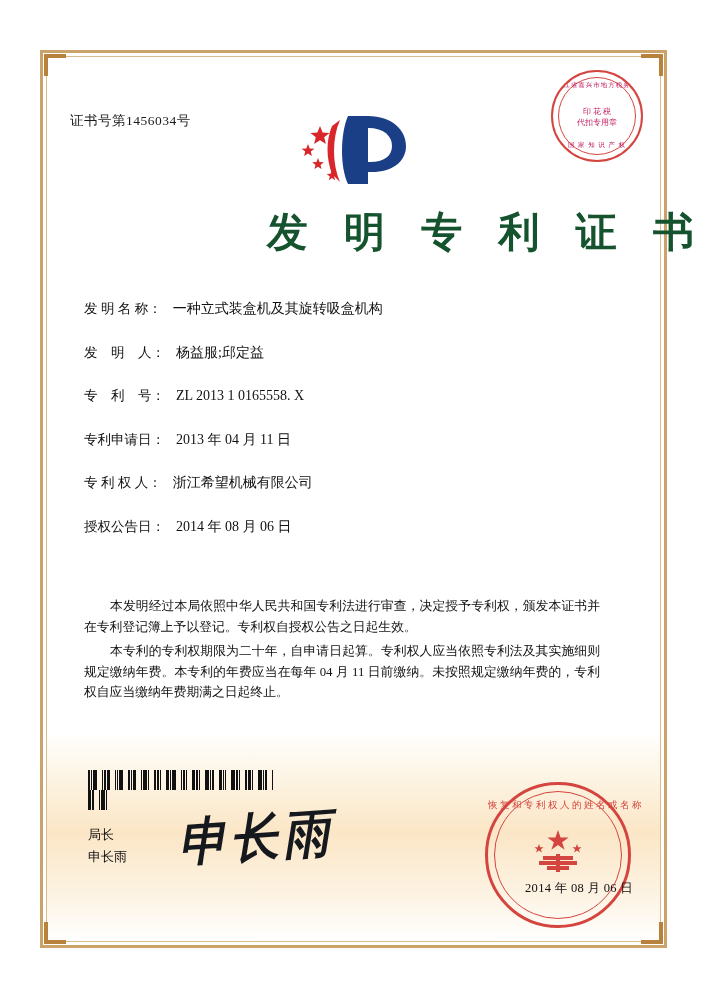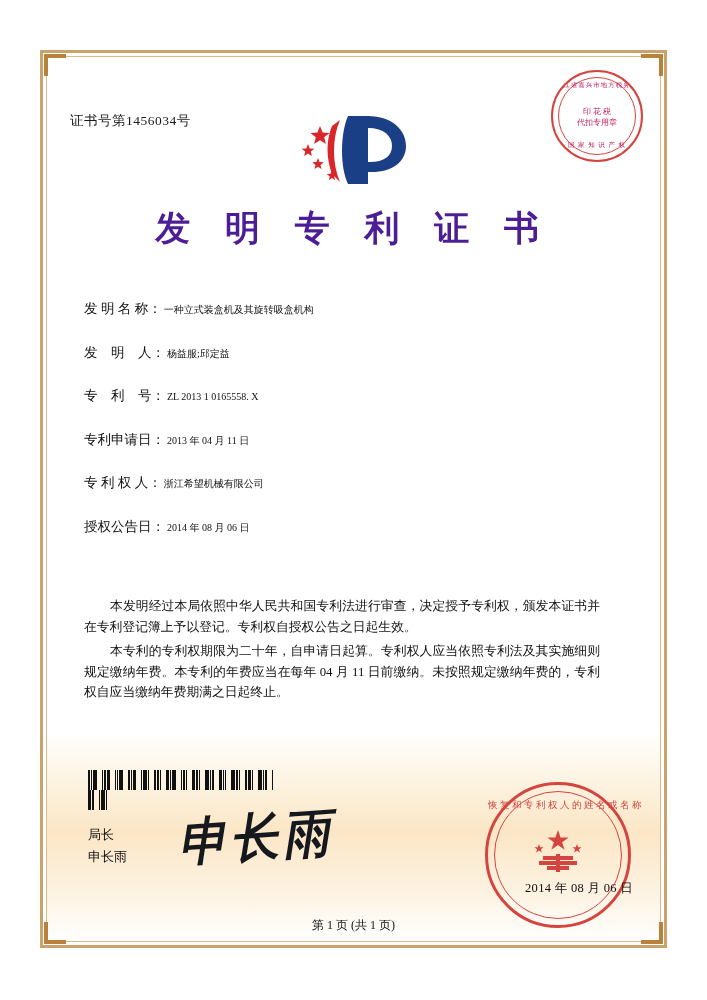--- a/index.html
+++ b/index.html
@@ -120,25 +120,25 @@
     font-size: 6.5px;
     letter-spacing: 1px;
     white-space: nowrap;
   }
 
   
   .doc-title {
     position: absolute;
     left: 0; right: 0;
     top: 205px;
-    text-align: center;
-    font-size: 35px;
+    text-align: right;
+    font-size: 41px;
     font-weight: bold;
     letter-spacing: 13px;
-    color: #4c1d95;
+    color: #14532d;
     font-family: "Liberation Serif", serif;
   }
 
   
   .fields {
     position: absolute;
     left: 84px;
     top: 300px;
     width: 540px;
     font-size: 13.5px;
@@ -148,22 +148,22 @@
     display: flex;
     align-items: baseline;
     margin-bottom: 25.5px;
   }
   .field-label {
     white-space: pre;
     flex: 0 0 auto;
     font-size: 13.5px;
   }
   .field-value {
-    font-size: 10px;
-    margin-left: 2px;
+    font-size: 14px;
+    margin-left: 11px;
   }
 
   
   .body-text {
     position: absolute;
     left: 84px;
     top: 596px;
     width: 532px;
     font-size: 12.8px;
     line-height: 20.5px;
@@ -383,15 +383,14 @@
         <rect x="16" y="28" width="30" height="4" fill="#d4453f"></rect>
         <rect x="12" y="33" width="38" height="4" fill="#d4453f"></rect>
         <rect x="20" y="38" width="22" height="4" fill="#d4453f"></rect>
         <rect x="29" y="26" width="4" height="18" fill="#d4453f"></rect>
       </svg>
     </div>
     <div class="curve-bottom"></div>
   </div>
   <div class="seal-date">2014 年 08 月 06 日</div>
 
-  <div class="page-footer">第 1 页 (共 1 页)</div>
 
 </div>
 
 </body></html>

